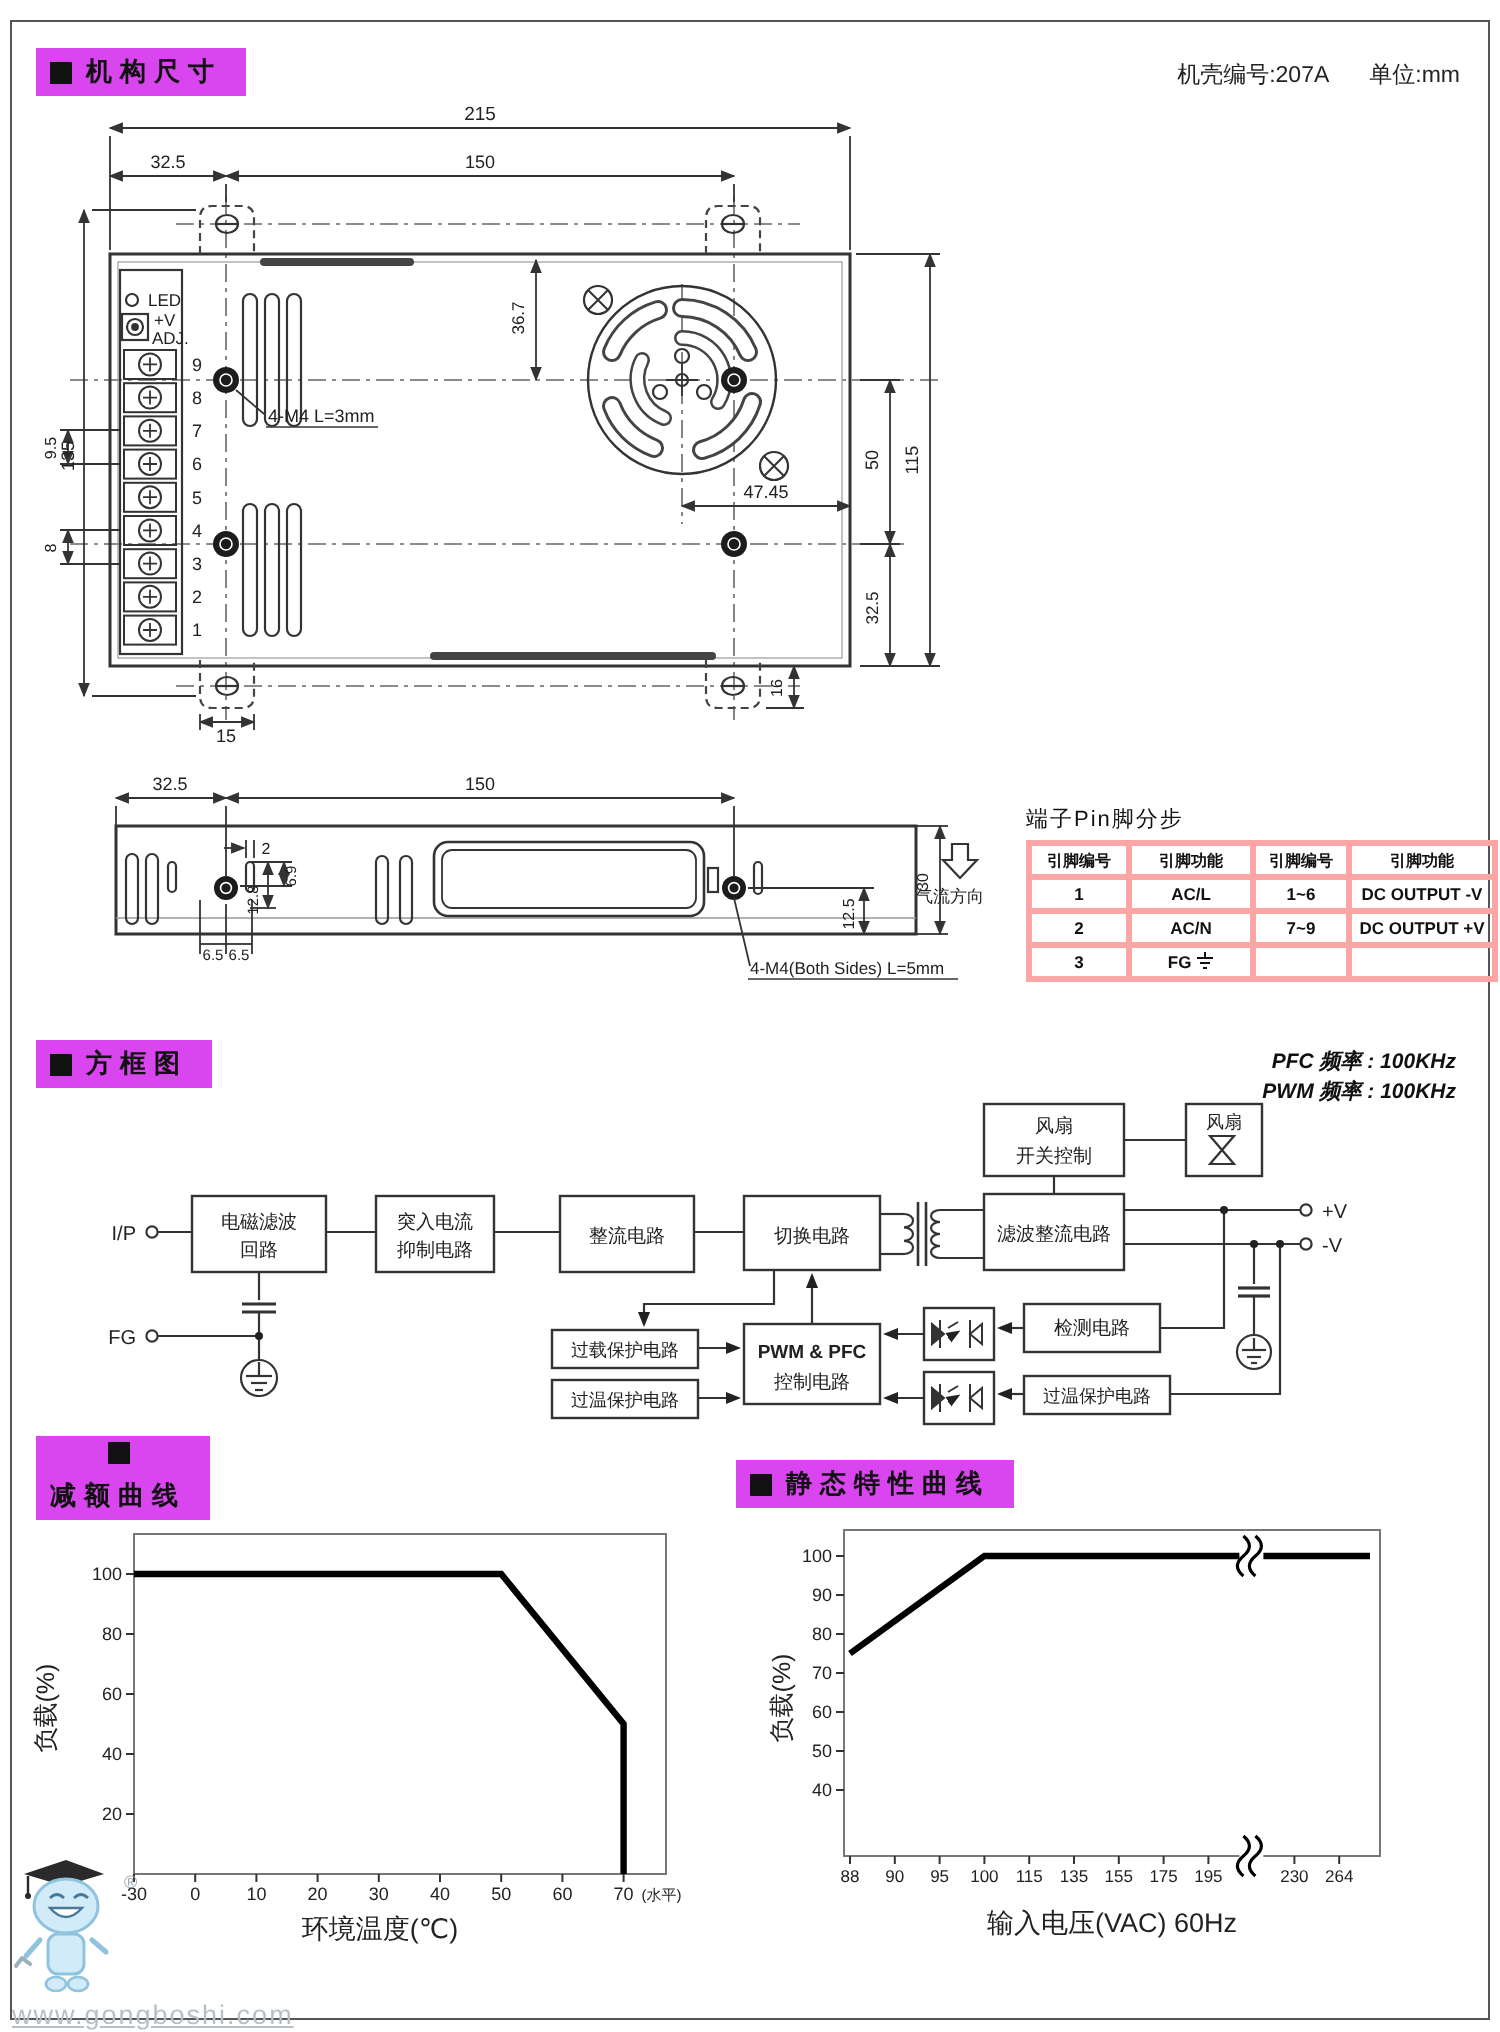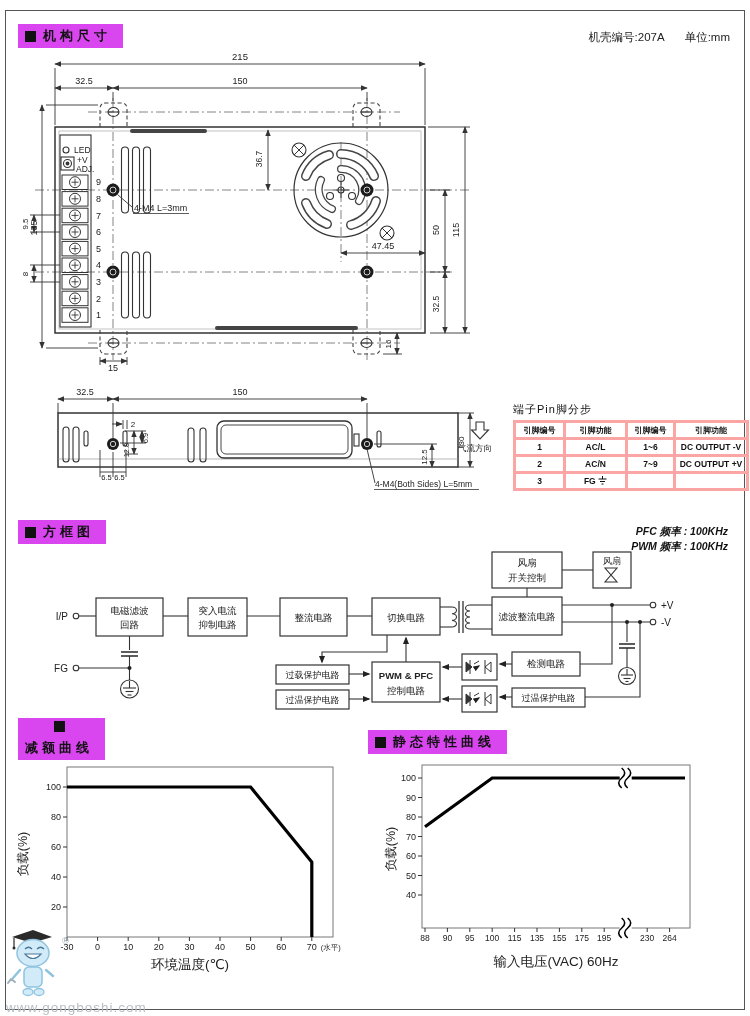--- a/index.html
+++ b/index.html
@@ -16,21 +16,21 @@
   .pin-title{font-size:11px;color:#111;margin-bottom:3px;letter-spacing:1px;}
   table.pin{border-collapse:collapse;width:221px;table-layout:fixed;}
   table.pin td,table.pin th{border:3px solid #fca5a5;text-align:center;padding:0;height:14px;
       font-size:8.5px;font-weight:600;color:#111;}
   table.pin th{font-size:8px;font-weight:600;}
   .freq-info{position:absolute;right:22px;top:524px;text-align:right;font-size:10.5px;font-weight:bold;line-height:15px;color:#111;font-style:italic;}
   .wm{position:absolute;left:6px;top:922px;width:180px;z-index:10;}
   .wm-row{display:flex;align-items:flex-start;}
   .wm-brand{font-size:21px;font-weight:bold;letter-spacing:7px;color:#a3b0ba;margin-top:24px;}
   .wm-tag{font-size:9.5px;letter-spacing:2px;color:#8d9ba6;margin-top:3px;}
-  .wm-url{font-size:13.5px;letter-spacing:1px;color:#b7bfc5;margin-top:2px;}
+  .wm-url{font-size:13.5px;letter-spacing:1px;color:#b7bfc5;margin-top:2px;text-decoration:underline;}
   .wm-reg{font-size:9px;color:#9aa7b0;margin:14px 0 0 -2px;}
 </style>
 </head>
 <body>
 
 <div class="page-border"></div>
 
 <div class="sec-header" style="left:18px;top:24px;">
   <span class="sec-sq"></span>
   <span>机构尺寸</span>

